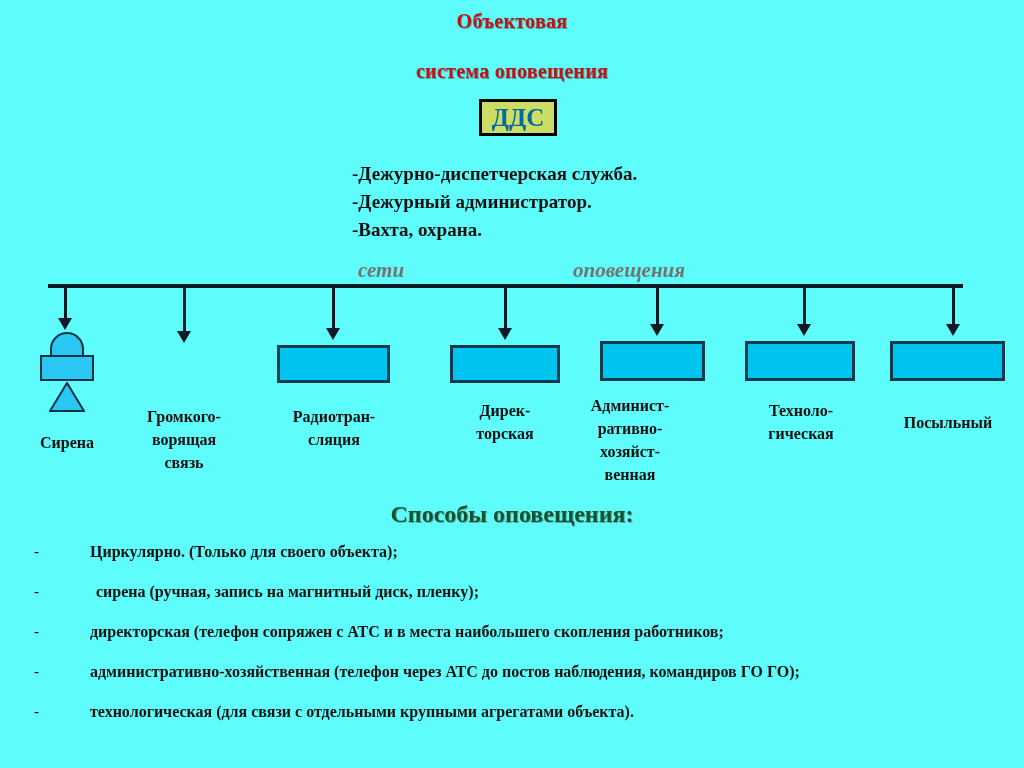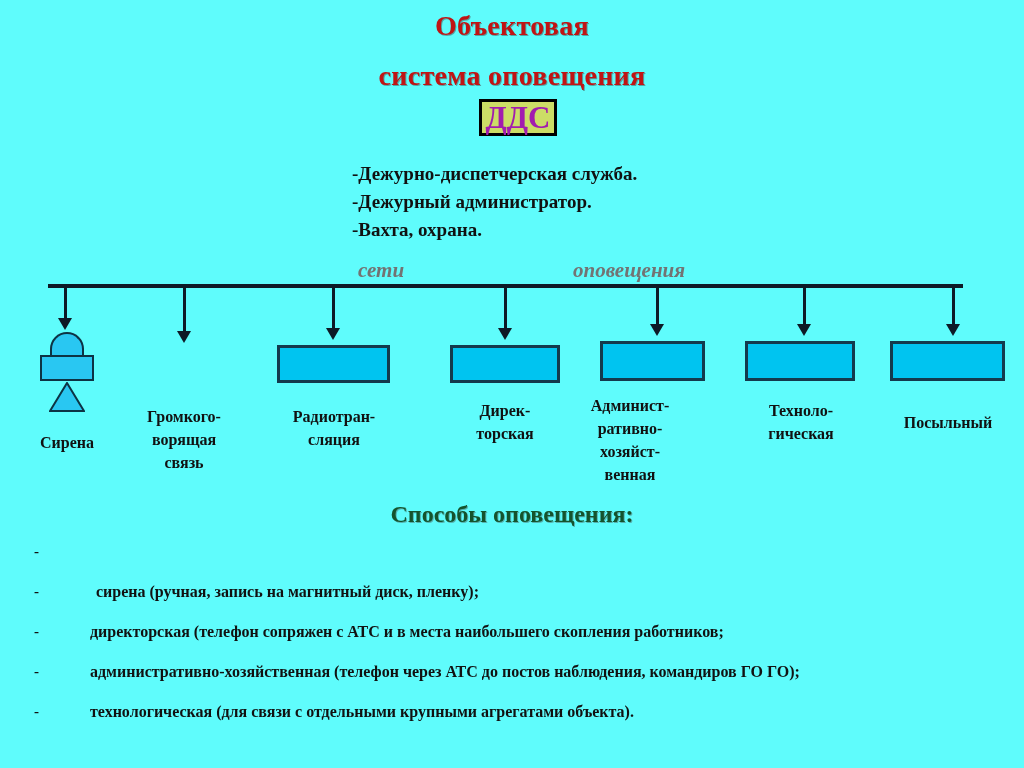--- a/index.html
+++ b/index.html
@@ -21,43 +21,43 @@
     height: 768px;
   }
   
   .title {
     position: absolute;
     left: 0;
     width: 1024px;
     text-align: center;
     color: #c01414;
     font-weight: bold;
-    font-size: 28px;
+    font-size: 20px;
     letter-spacing: 0.3px;
     text-shadow: 1px 1px 0 rgba(60,0,0,0.35);
   }
   #title-line1 { top: 10px; }
   #title-line2 { top: 60px; }
 
   
   #dds-box {
     position: absolute;
     left: 479px;
     top: 99px;
     width: 78px;
     height: 37px;
     background: #ccdd66;
     border: 3px solid #000;
     box-sizing: border-box;
     display: flex;
     align-items: center;
     justify-content: center;
-    font-size: 31px;
-    font-weight: bold;
-    color: #a21caf;
+    font-size: 25px;
+    font-weight: bold;
+    color: #0369a1;
     line-height: 1;
   }
 
   
   #dds-desc {
     position: absolute;
     left: 352px;
     top: 160px;
     width: 420px;
   }
@@ -281,20 +281,21 @@
 гическая</div>
 
   <div class="netbox" style="left:890px; top:341px; width:115px; height:40px;"></div>
   <div class="caption" style="left:885px; top:411px; width:126px; white-space:pre-line;">Посыльный</div>
 
   <div id="methods-title">Способы оповещения:</div>
 
   <div id="methods-list">
     <div class="mrow">
       <div class="mdash">-</div>
+      <div class="mtext">Циркулярно. (Только для своего объекта);</div>
     </div>
     <div class="mrow">
       <div class="mdash">-</div>
       <div class="mtext" style="padding-left:6px;">сирена (ручная, запись на магнитный диск, пленку);</div>
     </div>
     <div class="mrow">
       <div class="mdash">-</div>
       <div class="mtext">директорская (телефон сопряжен с АТС и  в места наибольшего скопления    работников;</div>
     </div>
     <div class="mrow">

